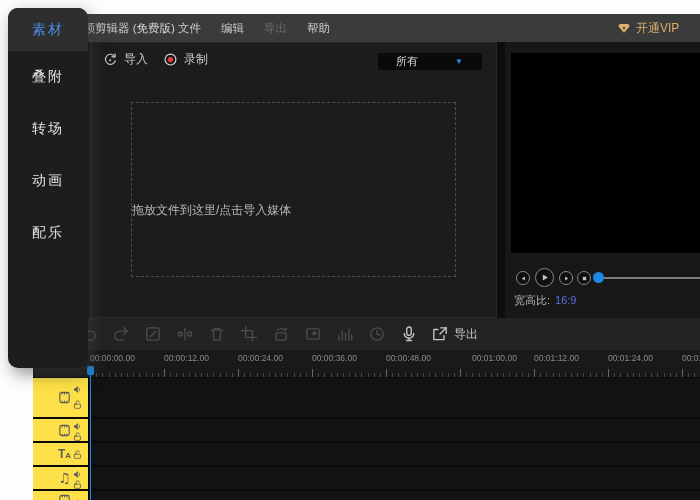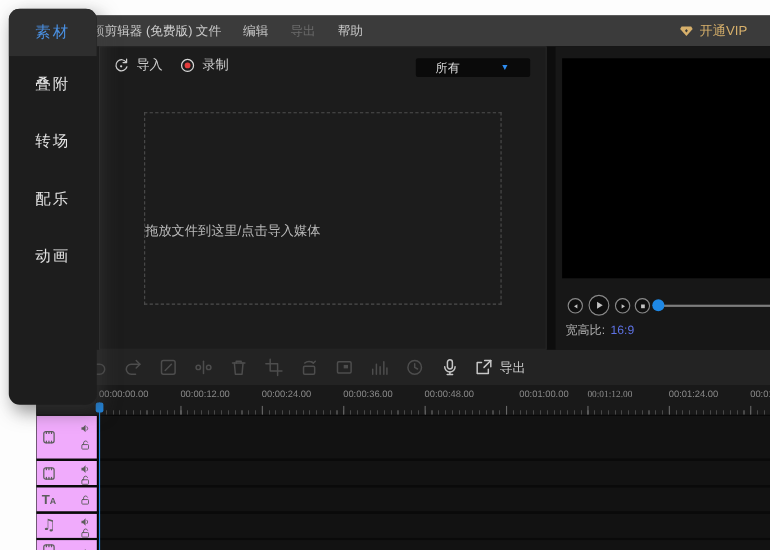--- a/index.html
+++ b/index.html
@@ -47,21 +47,21 @@
   
   .timeline { position:absolute; left:0; top:336px; right:0; bottom:0; background:#0a0a0a; }
   .ruler-spacer { position:absolute; left:0; top:0; width:55px; height:27px; background:#191919; }
   .ruler { position:absolute; left:55px; top:0; right:0; height:27px; background:#191919; overflow:hidden; }
   .r-label { position:absolute; top:3px; font-size:8.5px; color:#8a8a8a; white-space:nowrap; }
   .r-major { position:absolute; bottom:0; width:1px; height:8px; background:#686868; }
   .r-minors { position:absolute; left:2px; right:0; bottom:0; height:4px;
     background:repeating-linear-gradient(to right,#484848 0 1px,transparent 1px 6.167px); }
   .tracks { position:absolute; left:0; top:28px; right:0; bottom:0; }
   .track { display:flex; margin-bottom:2px; overflow:hidden; }
-  .t-head { width:55px; background:#f0abfc; position:relative; display:flex; align-items:center; padding-left:4px; flex-shrink:0; }
+  .t-head { width:55px; background:#fde047; position:relative; display:flex; align-items:center; padding-left:24px; flex-shrink:0; }
   .track.clip .t-head { align-items:flex-start; padding-top:2px; }
   .t-body { flex:1; background:#121212; border-left:1px solid #000; }
   .t-head .icon { color:#5c5c5c; }
   .t-ctl { position:absolute; left:39px; color:#7a7a7a; }
   .playhead { position:absolute; left:57px; top:16px; bottom:0; width:1px; background:var(--playhead,#1e88e5); z-index:5; cursor:ew-resize; }
   .ph-head { position:absolute; left:-3px; top:0; width:7px; height:9px; background:var(--playhead,#1e88e5); border-radius:2px; }
 
   
   .flyout { position:absolute; left:8px; top:8px; width:80px; height:360px; background:#1d1d1d; border-radius:10px; box-shadow:4px 6px 16px rgba(60,60,60,.55); z-index:10; overflow:hidden; }
   .fly-item { height:52px; display:flex; align-items:center; justify-content:center; color:#e2e2e2; font-size:14px; letter-spacing:2px; cursor:pointer; }
@@ -265,21 +265,21 @@
           <span class="r-label" style="left: 76px;">00:00:12.00</span>
           <span class="r-major" style="left: 76px;"></span>
           <span class="r-label" style="left: 150px;">00:00:24.00</span>
           <span class="r-major" style="left: 150px;"></span>
           <span class="r-label" style="left: 224px;">00:00:36.00</span>
           <span class="r-major" style="left: 224px;"></span>
           <span class="r-label" style="left: 298px;">00:00:48.00</span>
           <span class="r-major" style="left: 298px;"></span>
           <span class="r-label" style="left: 372px; margin-left: 12px;">00:01:00.00</span>
           <span class="r-major" style="left: 372px;"></span>
-          <span class="r-label" style="left: 446px; font-family: Liberation Serif, serif;">00:01:12.00</span>
+          <span class="r-label" style="left: 446px;">00:01:12.00</span>
           <span class="r-major" style="left: 446px;"></span>
           <span class="r-label" style="left: 520px;">00:01:24.00</span>
           <span class="r-major" style="left: 520px;"></span>
           <span class="r-label" style="left: 594px;">00:01:36.00</span>
           <span class="r-major" style="left: 594px;"></span>
         </div>
       <div class="tracks" id="tracks">
           <div class="track" style="height: 39px;">
             <div class="t-head">
               <span class="icon">
@@ -382,17 +382,17 @@
         <div class="ph-head"></div>
       </div>
     </div>
 
   </div>
 
   <aside class="flyout" id="sidebar">
       <div class="fly-item active">素材</div>
       <div class="fly-item">叠附</div>
       <div class="fly-item">转场</div>
+      <div class="fly-item">动画</div>
       <div class="fly-item">配乐</div>
-      <div class="fly-item">动画</div>
     </aside>
 
 </div>
 
 </body></html>

